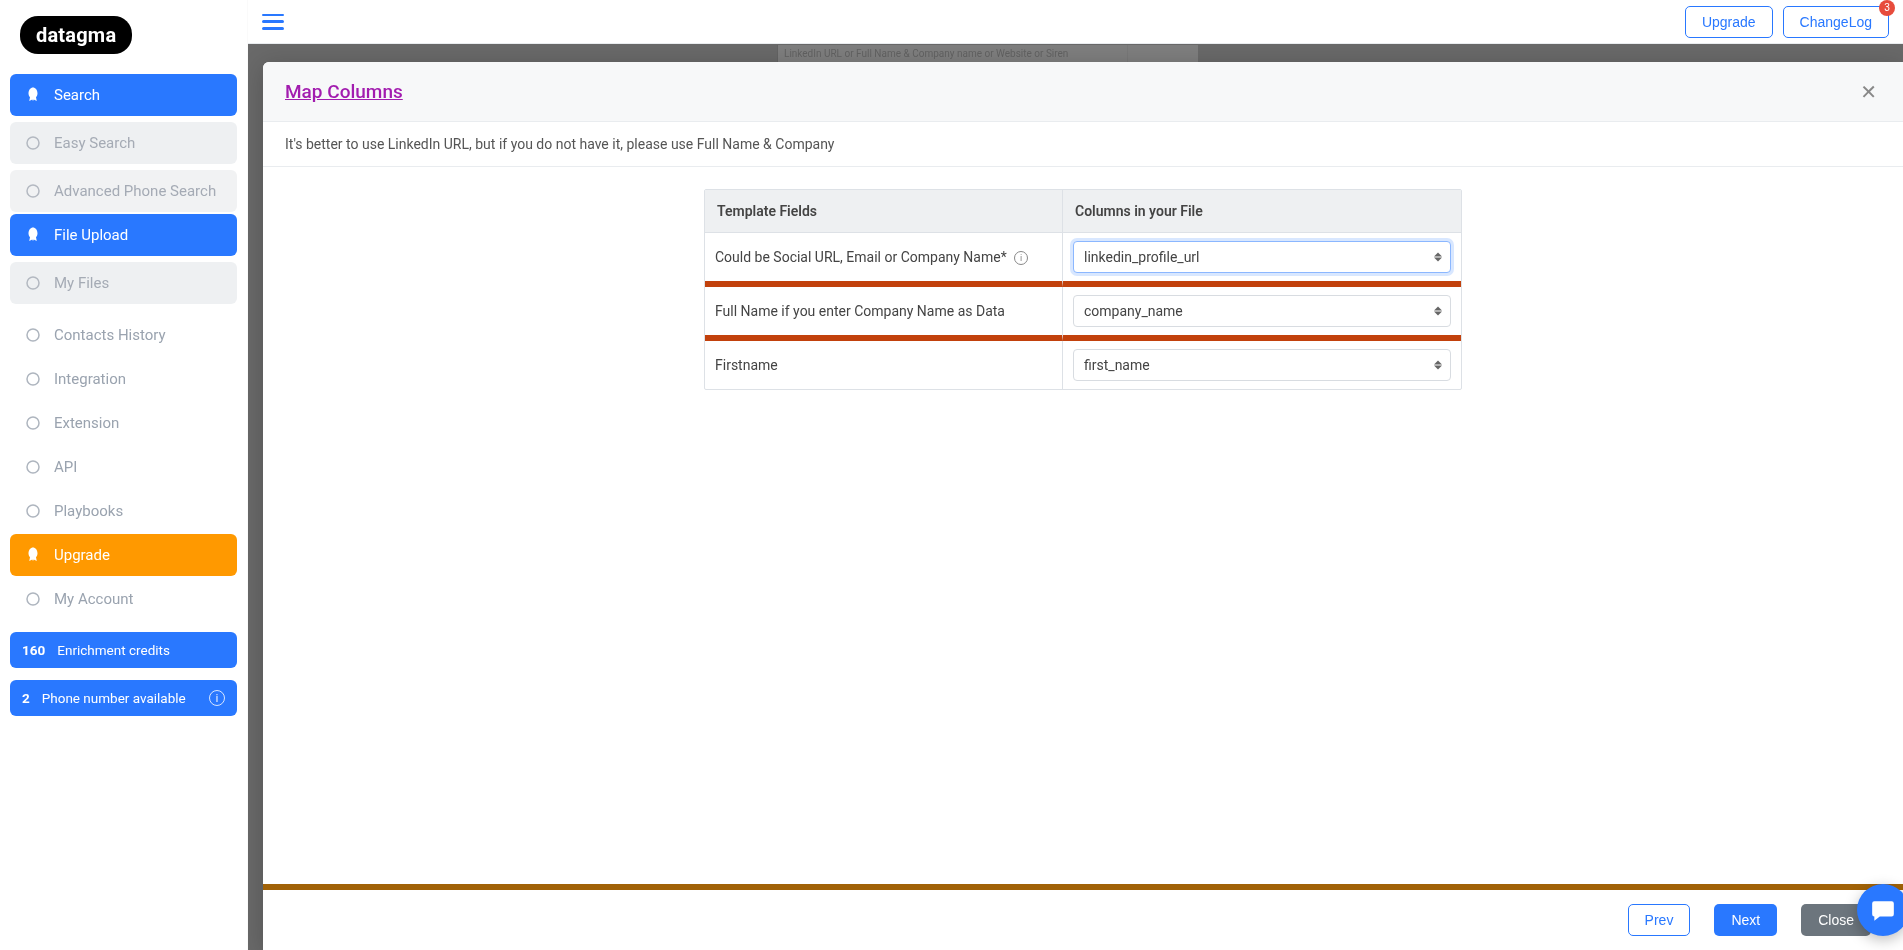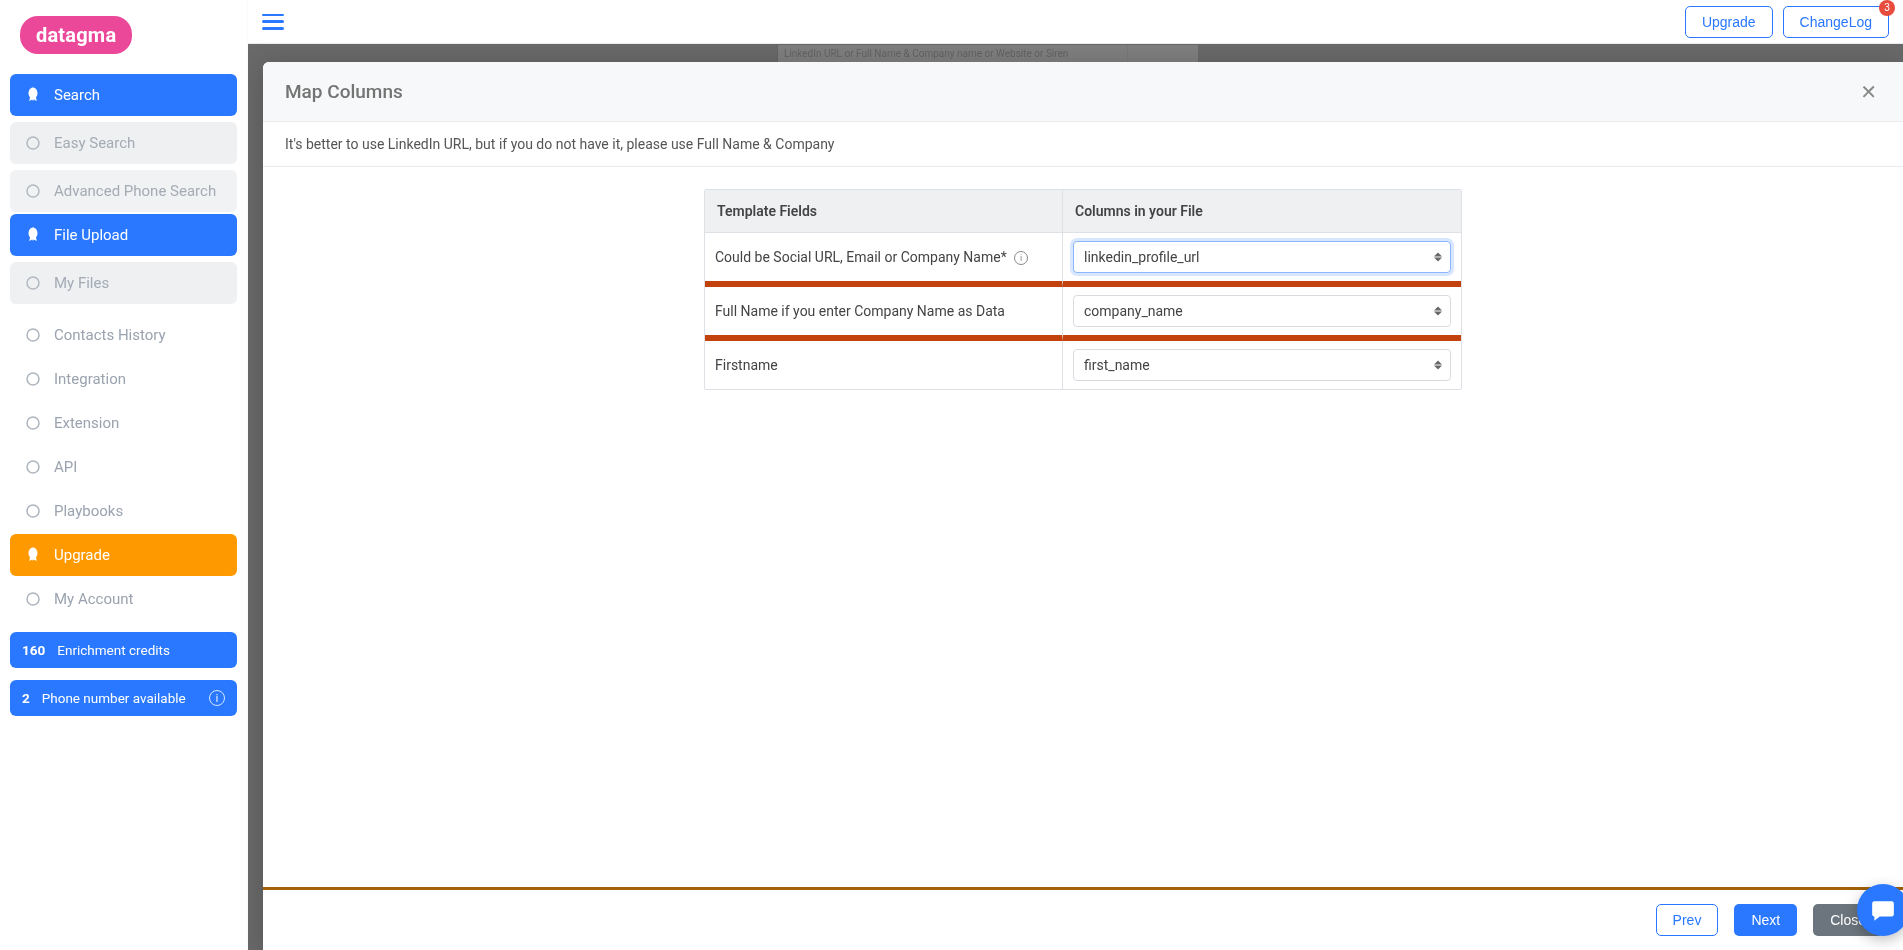--- a/index.html
+++ b/index.html
@@ -2,21 +2,21 @@
 <html><head>
 <meta charset="utf-8">
 <style>
 * { box-sizing: border-box; margin: 0; padding: 0; }
 body { font-family: -apple-system, BlinkMacSystemFont, "Segoe UI", Roboto, Arial, sans-serif; font-size: 14px; color: #333; background: #fff; overflow: hidden; }
 
 .app { display: flex; width: 1903px; height: 950px; }
 
 
 .sidebar { width: 248px; background: #fff; padding: 12px 10px; flex-shrink: 0; border-right: 1px solid rgba(0,0,0,0.02); }
-.logo { display: inline-block; background: #ec4899; color: #fff; font-weight: 700; font-size: 20px; padding: 7px 16px; border-radius: 18px; margin: 4px 0 20px 10px; letter-spacing: 0.2px; text-align: center; }
+.logo { display: inline-block; background: #000000; color: #fff; font-weight: 700; font-size: 20px; padding: 7px 16px; border-radius: 18px; margin: 4px 0 20px 10px; letter-spacing: 0.2px; text-align: center; }
 .nav-item { display: flex; align-items: center; gap: 12px; padding: 12px 14px; border-radius: 6px; color: #9aa3af; cursor: pointer; font-size: 15px; margin-bottom: 2px; }
 .nav-item.active { background: #2978ff; color: #fff; }
 .nav-item.sub { background: #f1f2f3; color: #a5abb5; margin-top:6px;}
 .nav-item.active + .nav-item.sub, .nav-group .nav-item.sub { background:#eef0f2; }
 .nav-item.upgrade { background: #ff9900; color: #fff; }
 .nav-icon { width: 18px; height: 18px; display: inline-flex; align-items:center; justify-content:center; opacity:.8; flex-shrink:0; }
 .nav-item.active .nav-icon, .nav-item.upgrade .nav-icon { opacity:1; }
 
 .credit-box { background: #2978ff; color:#fff; border-radius:6px; padding:10px 12px; display:flex; align-items:center; gap:12px; margin-top:12px; font-size:13.5px; }
 .credit-box .n { font-weight:700; }
@@ -39,41 +39,41 @@
 .bg-headers .col1 { width:530px; border-right:1px solid rgba(0,0,0,0.1); }
 .bg-headers .col2 { flex:0 0 350px; padding:3px 6px; border-right:1px solid rgba(0,0,0,0.08); background:rgba(255,255,255,0.4);}
 .bg-headers .col3 { flex:0 0 70px; background:rgba(255,255,255,0.4);}
 .bg-headers .col4 { flex:1; padding:3px 6px; background:rgba(255,255,255,0.4);}
 
 .overlay { position:absolute; top:0; left:0; right:0; bottom:0; background:rgba(80,80,80,0.55); }
 
 
 .modal { position:absolute; top:18px; left:15px; right:0; bottom:0; background:#fff; border-radius:6px 0 0 0; box-shadow:0 4px 24px rgba(0,0,0,0.2); display:flex; flex-direction:column; overflow:hidden; }
 .modal-header { padding:18px 22px; border-bottom:1px solid #e9ecef; display:flex; align-items:center; background:#f7f8f9; }
-.modal-title { font-size:19px; font-weight:500; color:#737373; }
+.modal-title { font-size:19px; font-weight:500; color:#a21caf;text-decoration:underline; }
 .modal-close { margin-left:auto; font-size:20px; color:#888; cursor:pointer; padding:0 4px; line-height:1; }
 .modal-hint { padding:14px 22px; color:#555; font-size:14px; border-bottom:1px solid #e9ecef; }
 .modal-body { flex:1; padding:22px; overflow:auto; }
 
 .map-table { width:758px; margin:0 auto; border:1px solid #dde1e6; border-radius:2px; border-collapse:separate; border-spacing:0; }
 .map-table th { background:#eef0f2; text-align:left; font-weight:600; font-size:14px; color:#444; padding:13px 12px; border-bottom:1px solid #dde1e6; }
 .map-table th:first-child, .map-table td:first-child { border-right:1px solid #dde1e6; width:358px;}
 .map-table td { padding:8px 10px; border-bottom:6px solid #c2410c; font-size:14px; color:#444; vertical-align:middle; }
 .map-table tr:last-child td { border-bottom:none; }
 .info-icon { display:inline-flex; width:14px; height:14px; border:1.2px solid #888; border-radius:50%; align-items:center; justify-content:center; font-size:9px; color:#888; margin-left:4px; vertical-align:middle;}
 
 .select-wrap { position:relative; }
 .select { width:100%; border:1px solid #d8dce1; border-radius:4px; padding:7px 28px 7px 10px; font-size:14px; background:#fff; color:#444; appearance:none; cursor:pointer; }
 .select.focused { border-color:#8bb7ff; box-shadow:0 0 0 3px rgba(41,120,255,0.18); outline:none; }
 .select-caret { position:absolute; right:9px; top:50%; transform:translateY(-50%); pointer-events:none; display:flex; flex-direction:column; gap:1px;}
 .select-caret::before, .select-caret::after { content:""; width:0;height:0; border-left:4px solid transparent; border-right:4px solid transparent;}
 .select-caret::before { border-bottom:4px solid #666; }
 .select-caret::after { border-top:4px solid #666; }
 
-.modal-footer { border-top:3px solid #a16207; padding:14px 20px; display:flex; justify-content:flex-end; gap:16px; background:#fff; }
+.modal-footer { border-top:6px solid #a16207; padding:14px 32px; display:flex; justify-content:flex-end; gap:24px; background:#fff; }
 .btn { padding:7px 16px; border-radius:5px; font-size:14px; cursor:pointer; border:1px solid transparent; }
 .btn-prev { background:#fff; color:#2978ff; border-color:#2978ff; }
 .btn-next { background:#2978ff; color:#fff; }
 .btn-close { background:#6c757d; color:#fff; }
 
 
 .chat-fab { position:absolute; bottom:14px; right:-6px; width:52px; height:52px; border-radius:50%; background:#2978ff; display:flex; align-items:center; justify-content:center; box-shadow:0 4px 14px rgba(0,0,0,0.25); cursor:pointer; }
 .chat-fab svg { width:26px; height:26px; fill:#fff; }
 </style>
 </head>

